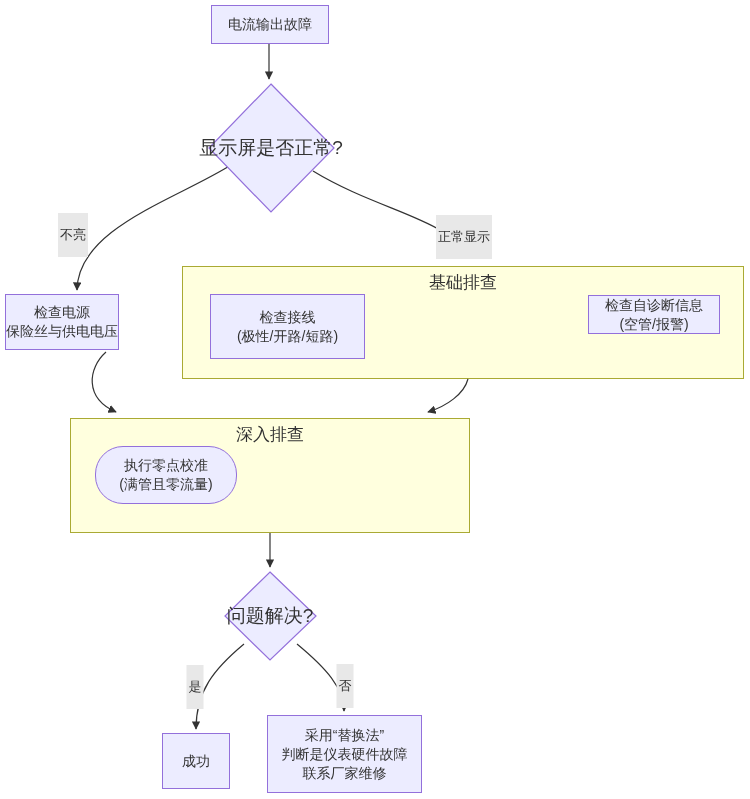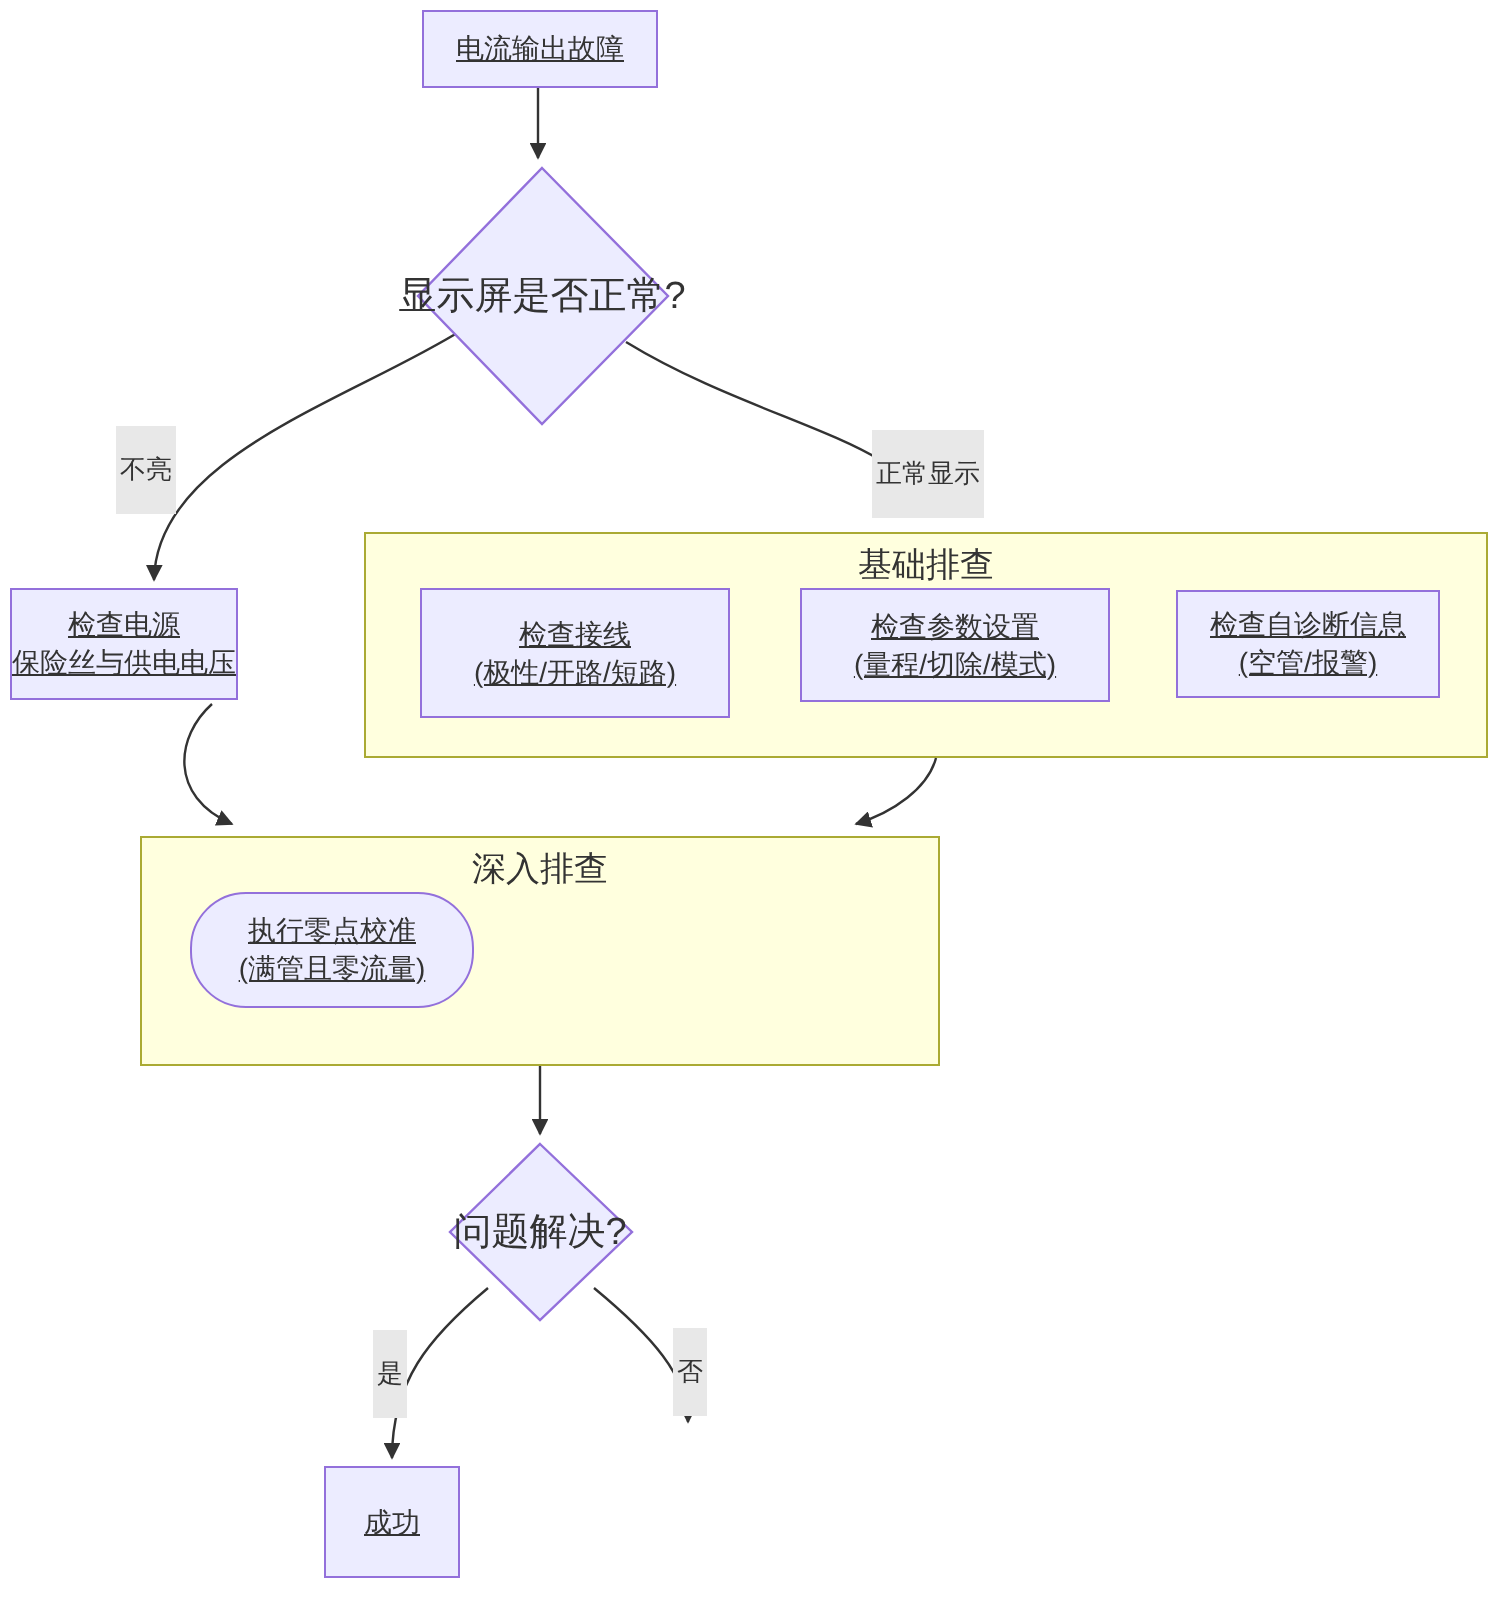--- a/index.html
+++ b/index.html
@@ -10,21 +10,21 @@
   .cluster{
     position:absolute;background:#ffffde;border:1px solid #aaaa33;box-sizing:border-box;
   }
   .cluster-title{
     width:100%;text-align:center;padding-top:4px;font-size:17px;color:#333333;
   }
   .edges{position:absolute;left:0;top:0;pointer-events:none;}
   .node{
     position:absolute;background:#ececff;border:1px solid #9370db;box-sizing:border-box;
     display:flex;flex-direction:column;align-items:center;justify-content:center;
-    font-size:14px;line-height:19px;text-align:left;white-space:nowrap;text-decoration:underline;
+    font-size:14px;line-height:19px;text-align:left;white-space:nowrap;
   }
   .diamond-text{
     position:absolute;transform:translate(-50%,-50%);font-size:19px;color:#333333;white-space:nowrap;
   }
   .edge-label{
     position:absolute;transform:translate(-50%,-50%);background:#e8e8e8;color:#333333;
     font-size:13px;line-height:16px;padding:14px 2px;white-space:nowrap;
   }
 </style>
 </head>
@@ -68,40 +68,41 @@
   <div class="node" style="left:5px;top:294px;width:114px;height:56px;">
     <span>检查电源</span>
     <span>保险丝与供电电压</span>
   </div>
 
   <div class="node" style="left:210px;top:294px;width:155px;height:65px;">
     <span>检查接线</span>
     <span>(极性/开路/短路)</span>
   </div>
 
-  <div class="node" style="left:400px;top:294px;width:155px;height:57px;">
-    <span>检查参数设置</span>
-    <span>(量程/切除/模式)</span>
-  </div>
 
-  <div class="node" style="left:588px;top:295px;width:132px;height:54px;">
+  <div class="node" style="left:588px;top:295px;width:132px;height:39px;">
     <span>检查自诊断信息</span>
     <span>(空管/报警)</span>
   </div>
 
   <div class="node" style="left:95px;top:446px;width:142px;height:58px;border-radius:28px;">
     <span>执行零点校准</span>
     <span>(满管且零流量)</span>
   </div>
 
 
   <div class="node" style="left:162px;top:733px;width:68px;height:56px;">
     <span>成功</span>
   </div>
 
+  <div class="node" style="left:267px;top:715px;width:155px;height:78px;">
+    <span>采用“替换法”</span>
+    <span>判断是仪表硬件故障</span>
+    <span>联系厂家维修</span>
+  </div>
 
   <div class="diamond-text" style="left:271px;top:148px;">显示屏是否正常?</div>
   <div class="diamond-text" style="left:270px;top:616px;">问题解决?</div>
 
   <div class="edge-label" style="left:73px;top:235px;">不亮</div>
   <div class="edge-label" style="left:464px;top:237px;">正常显示</div>
   <div class="edge-label" style="left:195px;top:687px;">是</div>
   <div class="edge-label" style="left:345px;top:686px;">否</div>
 
 </div>

